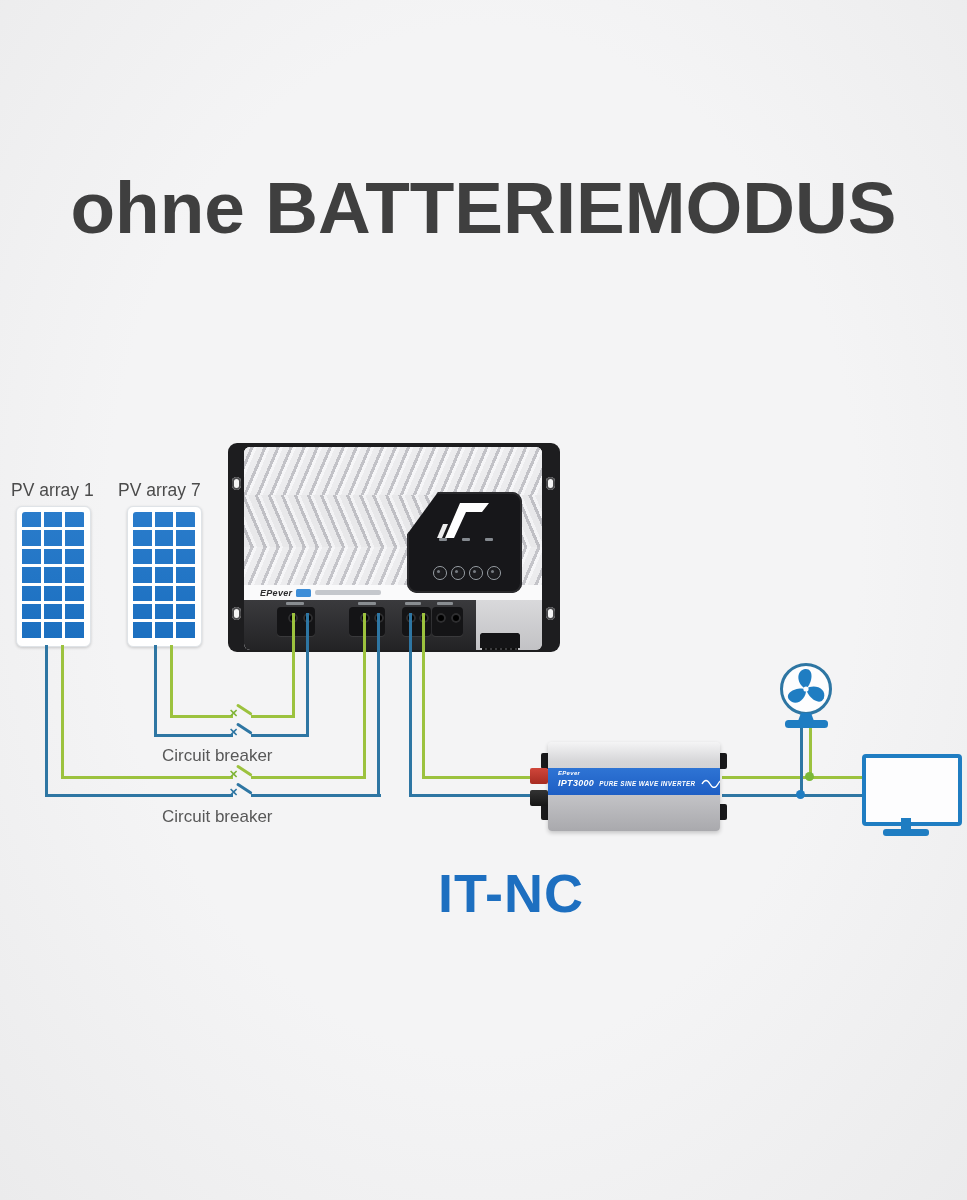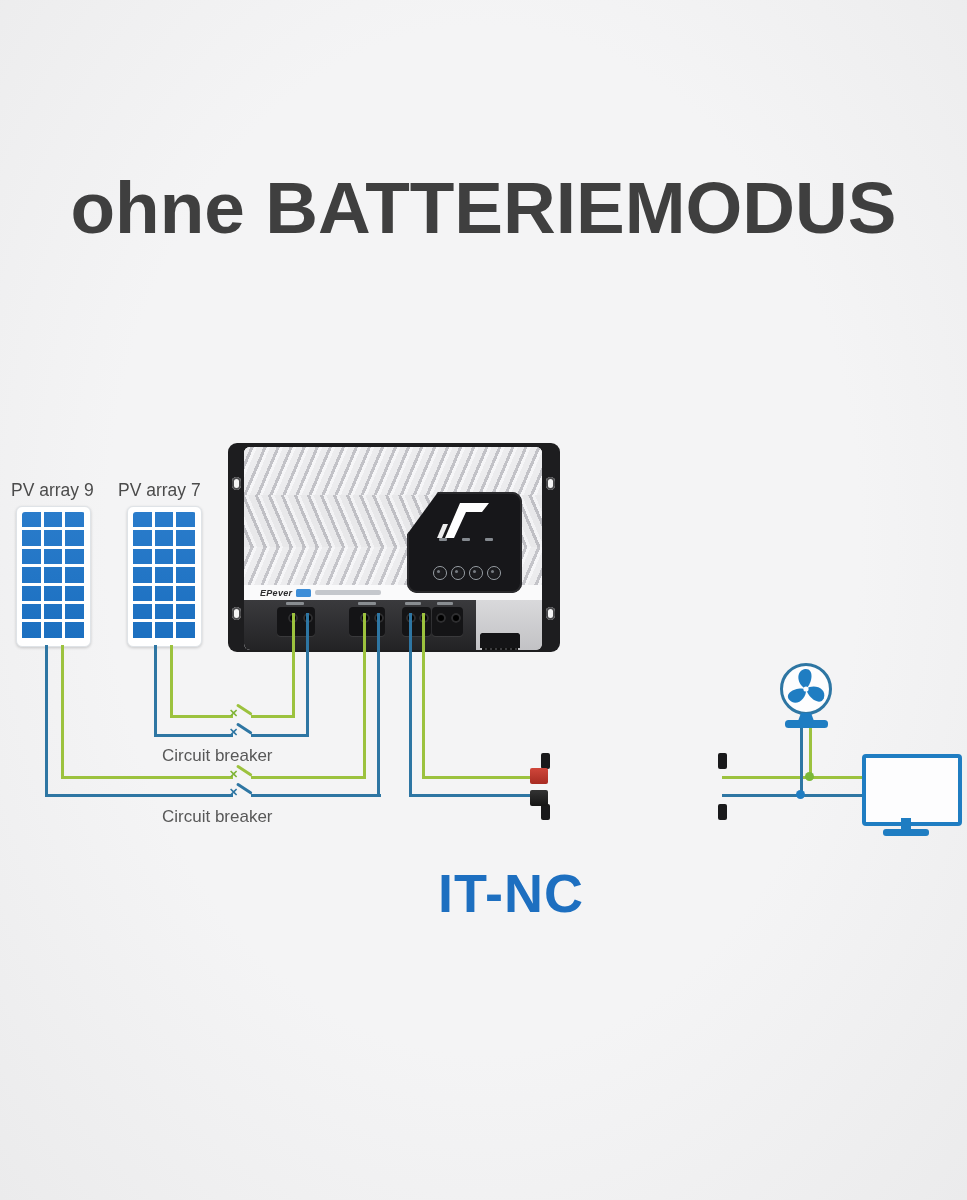--- a/index.html
+++ b/index.html
@@ -91,21 +91,21 @@
   .itnc{top:862px;left:0;width:1022px;text-align:center;font-size:54px;font-weight:700;
         color:var(--itnc-blue,#1d6fc0);letter-spacing:1px;}
 </style>
 </head>
 <body>
 
 <div id="stage">
 
   <div class="abs title2">ohne BATTERIEMODUS</div>
 
-  <div class="abs pv-label" style="left:11px;top:480px;">PV array 9</div>
+  <div class="abs pv-label" style="left:11px;top:480px;">PV array 1</div>
   <div class="abs pv-label" style="left:118px;top:480px;">PV array 7</div>
 
   <div class="abs pv-panel" style="left:16px;top:506px;z-index:3;">
     <div class="pv-grid"></div>
   </div>
   <div class="abs pv-panel" style="left:127px;top:506px;z-index:3;">
     <div class="pv-grid"></div>
   </div>
 
   <div class="wire v wb" style="left:45px;top:645px;height:152px;"></div>
@@ -210,20 +210,32 @@
       <div class="pbtn" style="left:80px;">
           <i></i>
         </div>
     </div>
   </div>
 
   <div class="inv-tab" style="left:541px;top:753px;"></div>
   <div class="inv-tab" style="left:541px;top:804px;"></div>
   <div class="inv-tab" style="left:718px;top:753px;"></div>
   <div class="inv-tab" style="left:718px;top:804px;"></div>
+  <div class="abs inv-body">
+    <div class="inv-band">
+      <div class="inv-brand">EPever</div>
+      <div class="inv-row">
+        <span class="inv-model">IPT3000</span>
+        <span class="inv-tag">PURE SINE WAVE INVERTER</span>
+        <svg width="34" height="10" viewBox="0 0 34 10">
+          <path d="M1 6 q4 -7 8 0 t8 0 t8 0 t8 0" fill="none" stroke="#fff" stroke-width="1.4"></path>
+        </svg>
+      </div>
+    </div>
+  </div>
   <div class="term red" style="left:530px;top:768px;"></div>
   <div class="term black" style="left:530px;top:790px;"></div>
 
   <svg class="abs" style="left:774px;top:660px;z-index:6;" width="66" height="70" viewBox="0 0 66 70">
     <circle cx="32" cy="29" r="24.5" fill="#fdfdfe" stroke="#2e76a3" stroke-width="3"></circle>
     <g fill="#1f7dc2">
       <path d="M32 29 C 23 25, 21 11, 31 9 C 40 8, 39 22, 32 29 Z"></path>
       <g transform="rotate(120 32 29)">
           <path d="M32 29 C 23 25, 21 11, 31 9 C 40 8, 39 22, 32 29 Z"></path>
         </g>

